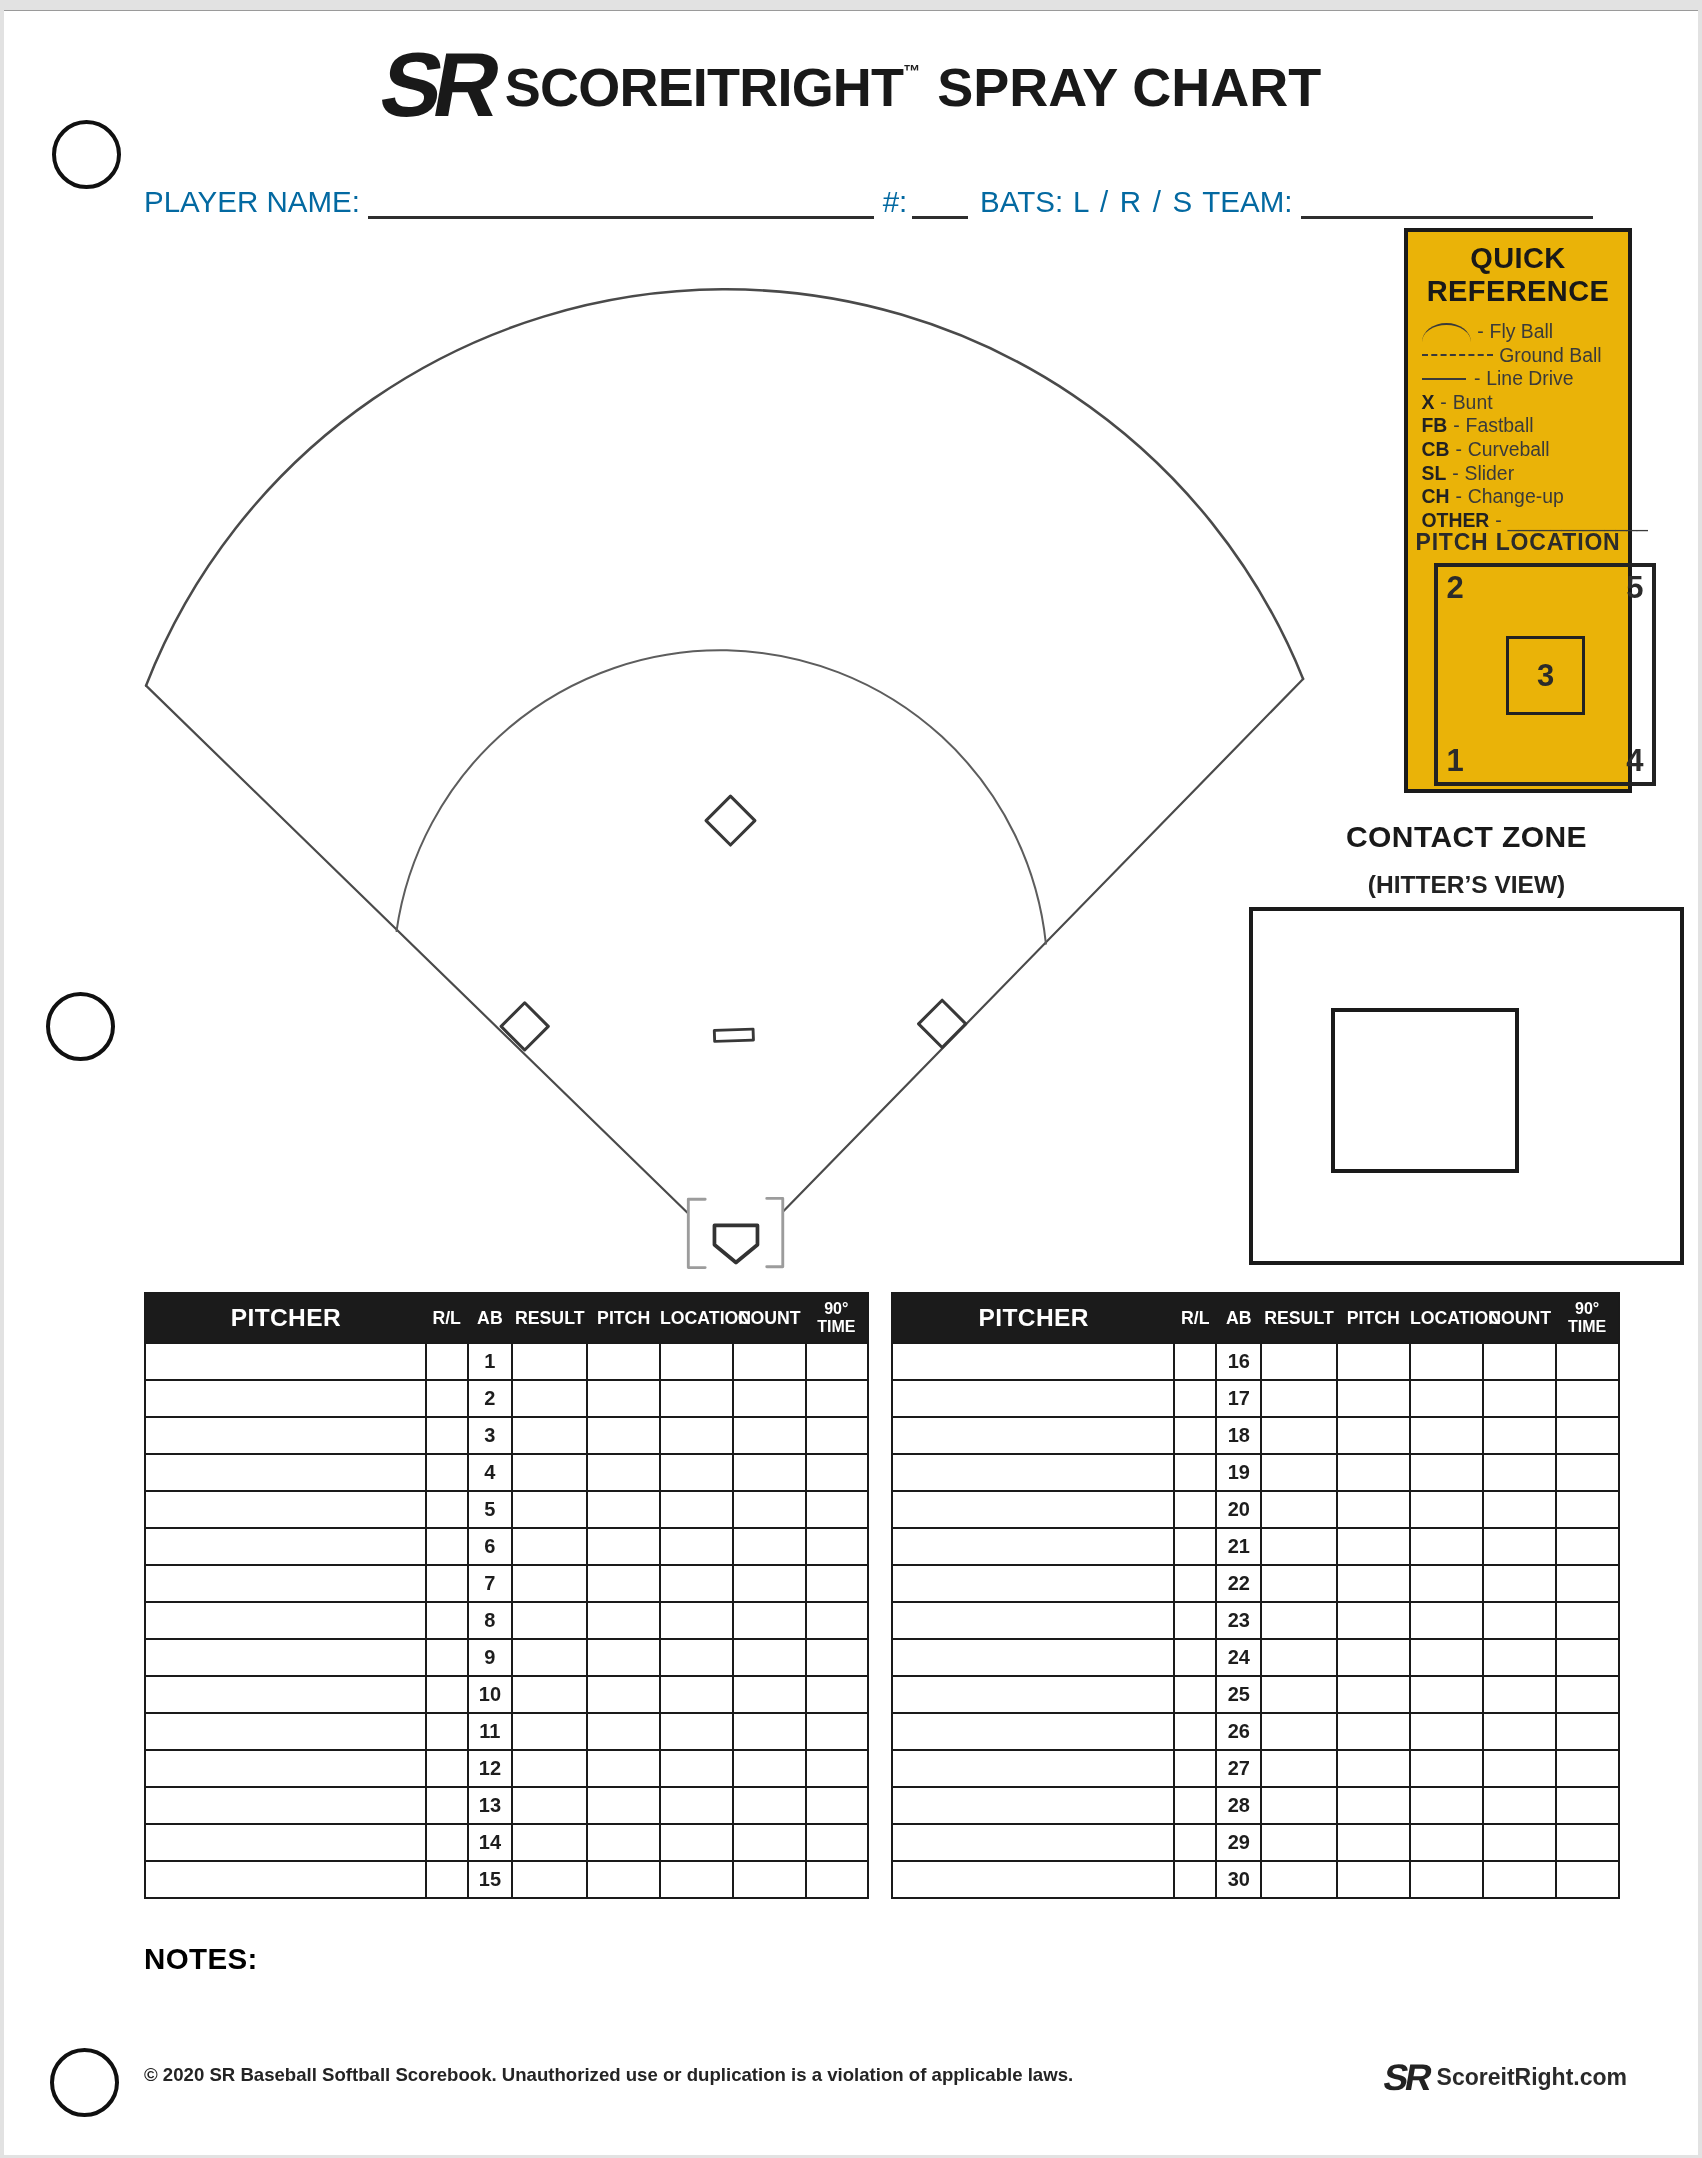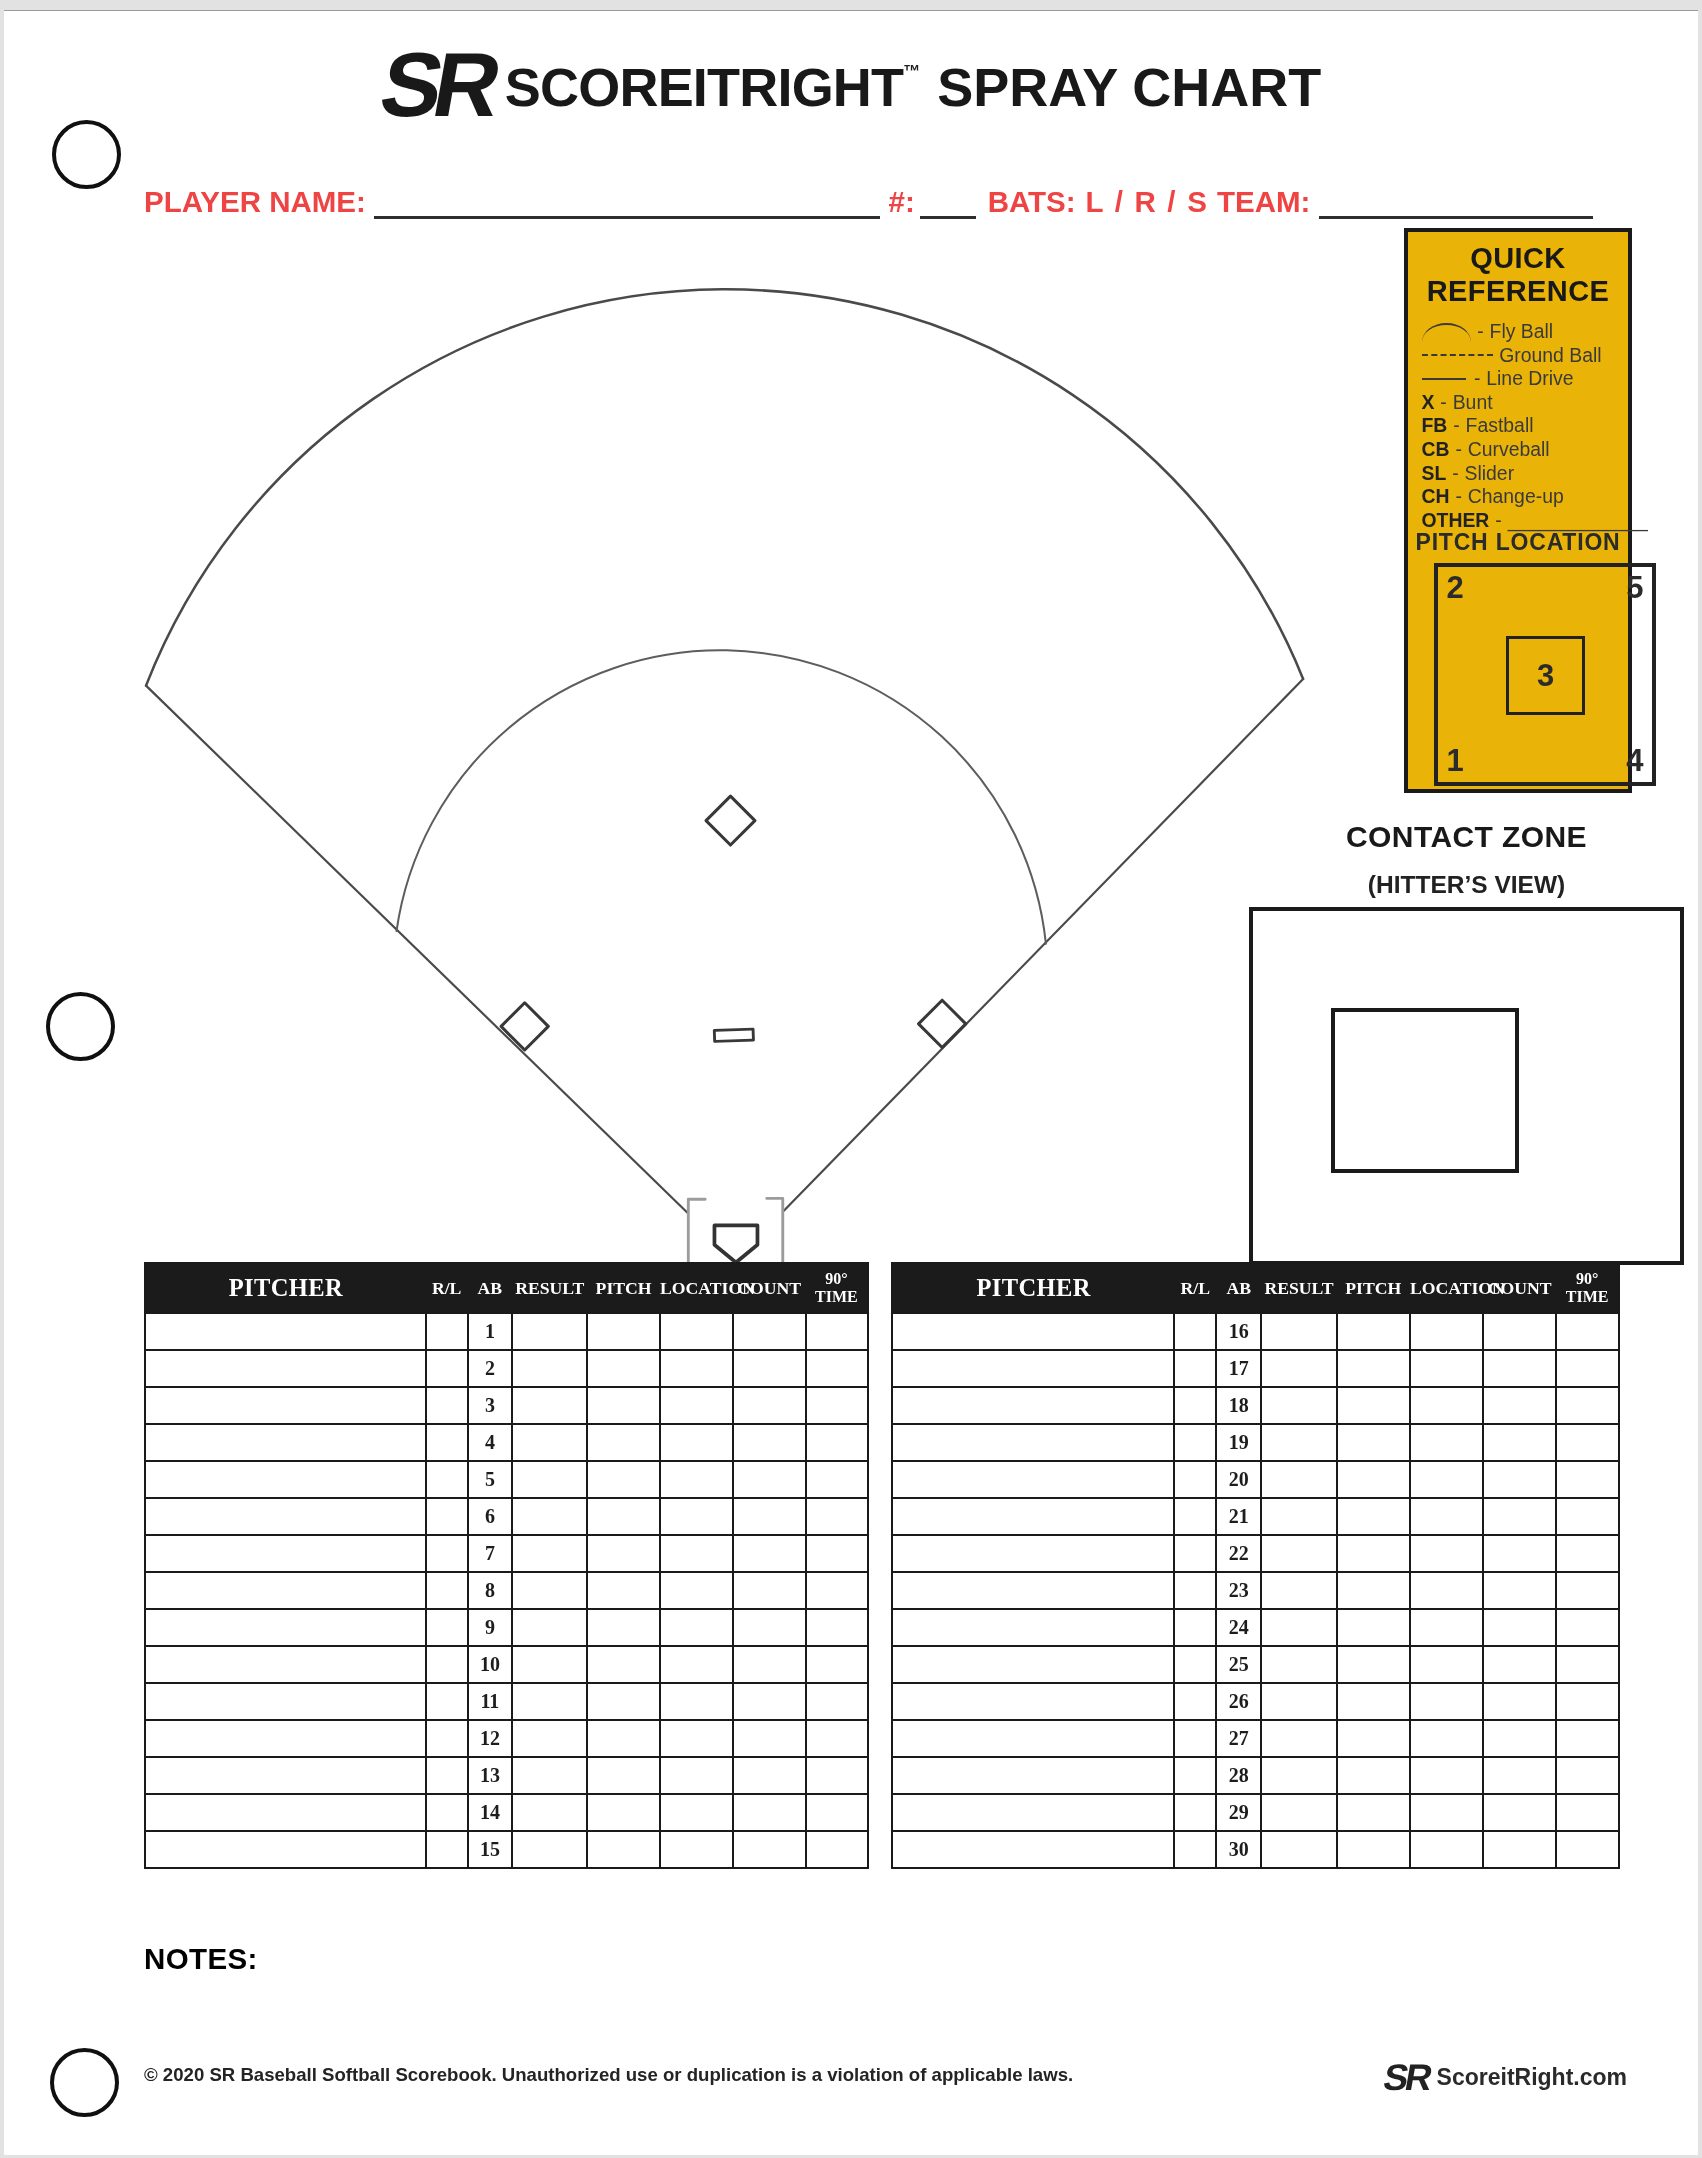--- a/index.html
+++ b/index.html
@@ -20,21 +20,21 @@
   
   .masthead{position:absolute;left:0;top:49px;width:100%;text-align:center;white-space:nowrap;}
   .sr-mark{display:inline-block;font-size:91px;font-weight:900;letter-spacing:-8.4px;
     transform:skewX(-10deg);line-height:.8;vertical-align:-10px;margin-right:13.5px;color:#191919;}
   .brand{font-size:54px;font-weight:900;letter-spacing:-0.8px;color:#191919;}
   .tm{font-size:17px;font-weight:700;vertical-align:29px;letter-spacing:0;}
   .page-title{font-size:54px;font-weight:900;letter-spacing:0px;color:#191919;margin-left:17px;}
 
   
   .player-row{position:absolute;left:144px;top:184px;width:1449px;display:flex;align-items:flex-end;
-    font-size:29.5px;font-weight:700;color:#ef4444;}
+    font-size:29.5px;font-weight:400;color:#0369a1;}
   .fill-line{border-bottom:3.4px solid #2e2e2e;height:32px;}
   .pl-name-line{width:506px;margin:0 8.4px;}
   .pl-num-line{width:56px;margin:0 11.8px 0 5px;}
   .pl-team-line{flex:1;margin-left:8.4px;}
   .bats-opts{margin:0 8.4px 0 10px;letter-spacing:1.7px;}
   .lbl{white-space:nowrap;}
 
   
   .field-svg{position:absolute;left:0;top:0;width:1703px;height:2159px;}
 
@@ -63,21 +63,21 @@
     display:flex;align-items:center;justify-content:center;font-size:31px;font-weight:600;color:#2b2b2b;}
 
   
   .cz{position:absolute;left:1249px;top:820px;width:435px;}
   .cz-title{text-align:center;font-size:30px;font-weight:900;letter-spacing:0.4px;color:#191919;}
   .cz-sub{text-align:center;font-size:24.5px;font-weight:700;color:#222;margin-top:17px;}
   .cz-box{position:relative;margin-top:8.4px;height:358px;border:4.2px solid #1a1a1a;box-sizing:border-box;}
   .cz-inner{position:absolute;left:78px;top:97px;width:180px;height:157px;border:4.2px solid #1a1a1a;}
 
   
-  .tbl-wrap{position:absolute;top:1262px;font-family:Liberation Serif, serif;}
+  .tbl-wrap{position:absolute;top:1292px;}
   .tbl-wrap.left{left:144px;width:725px;}
   .tbl-wrap.right{left:891px;width:729px;}
   table.score-table{width:100%;border-collapse:collapse;table-layout:fixed;border:2.5px solid #1a1a1a;}
   table.score-table thead th{background:#1b1b1b;color:#fff;height:48px;border:none;
     font-size:17.7px;font-weight:700;letter-spacing:0;padding:0;white-space:pre-line;line-height:1.15;}
   table.score-table thead th.col0{font-size:24.5px;letter-spacing:0.4px;}
   table.score-table thead th.col7{font-size:16px;}
   table.score-table td{border:2.5px solid #1a1a1a;height:35px;padding:0;text-align:center;
     font-size:20px;font-weight:600;color:#1d1d1d;}
   .col0{width:38.8%;} .col1{width:5.8%;} .col2{width:6.2%;} .col3{width:10.4%;}

